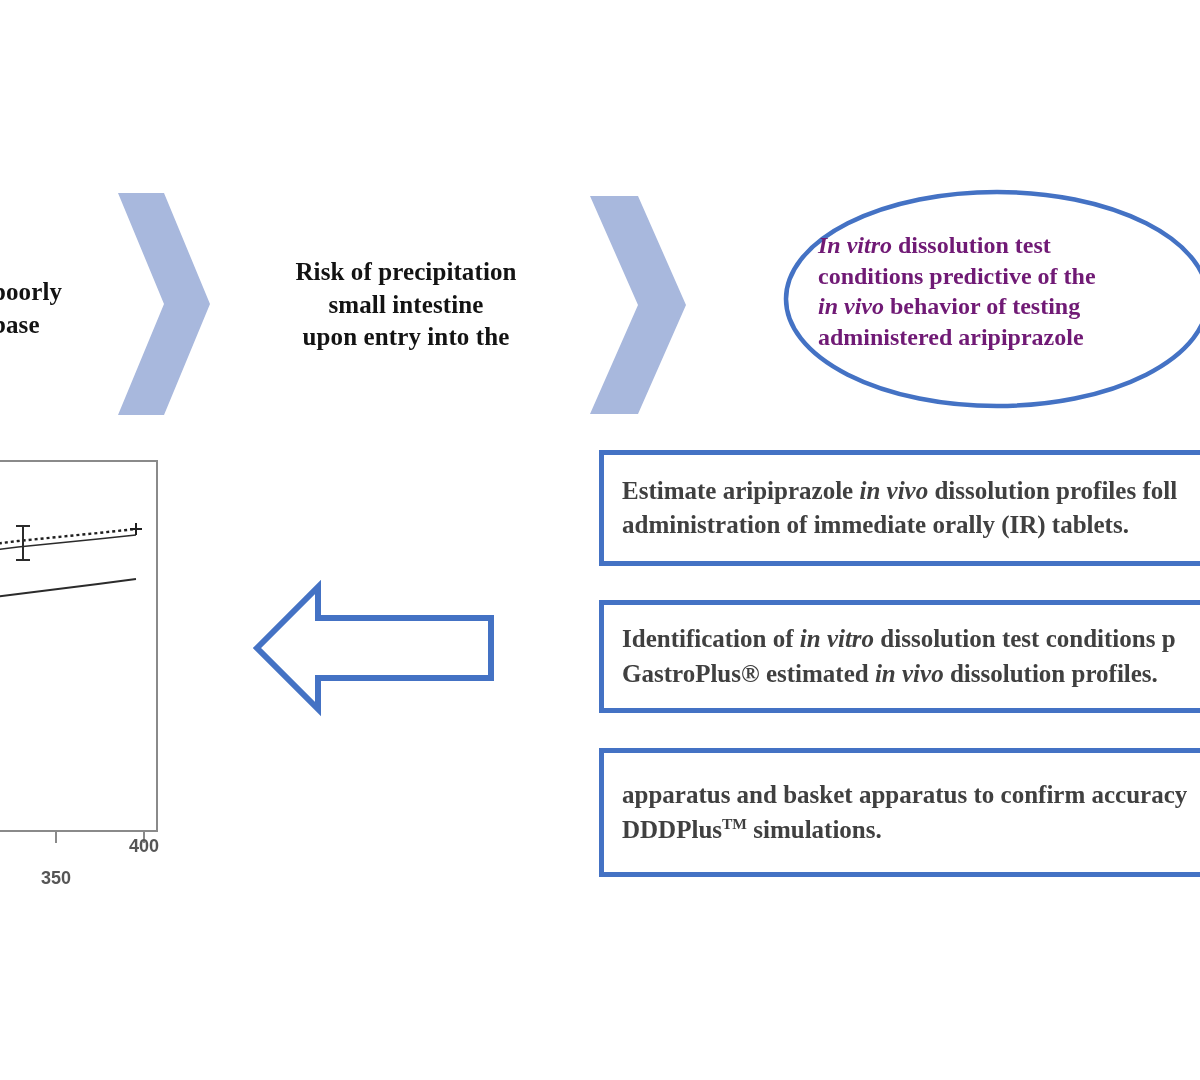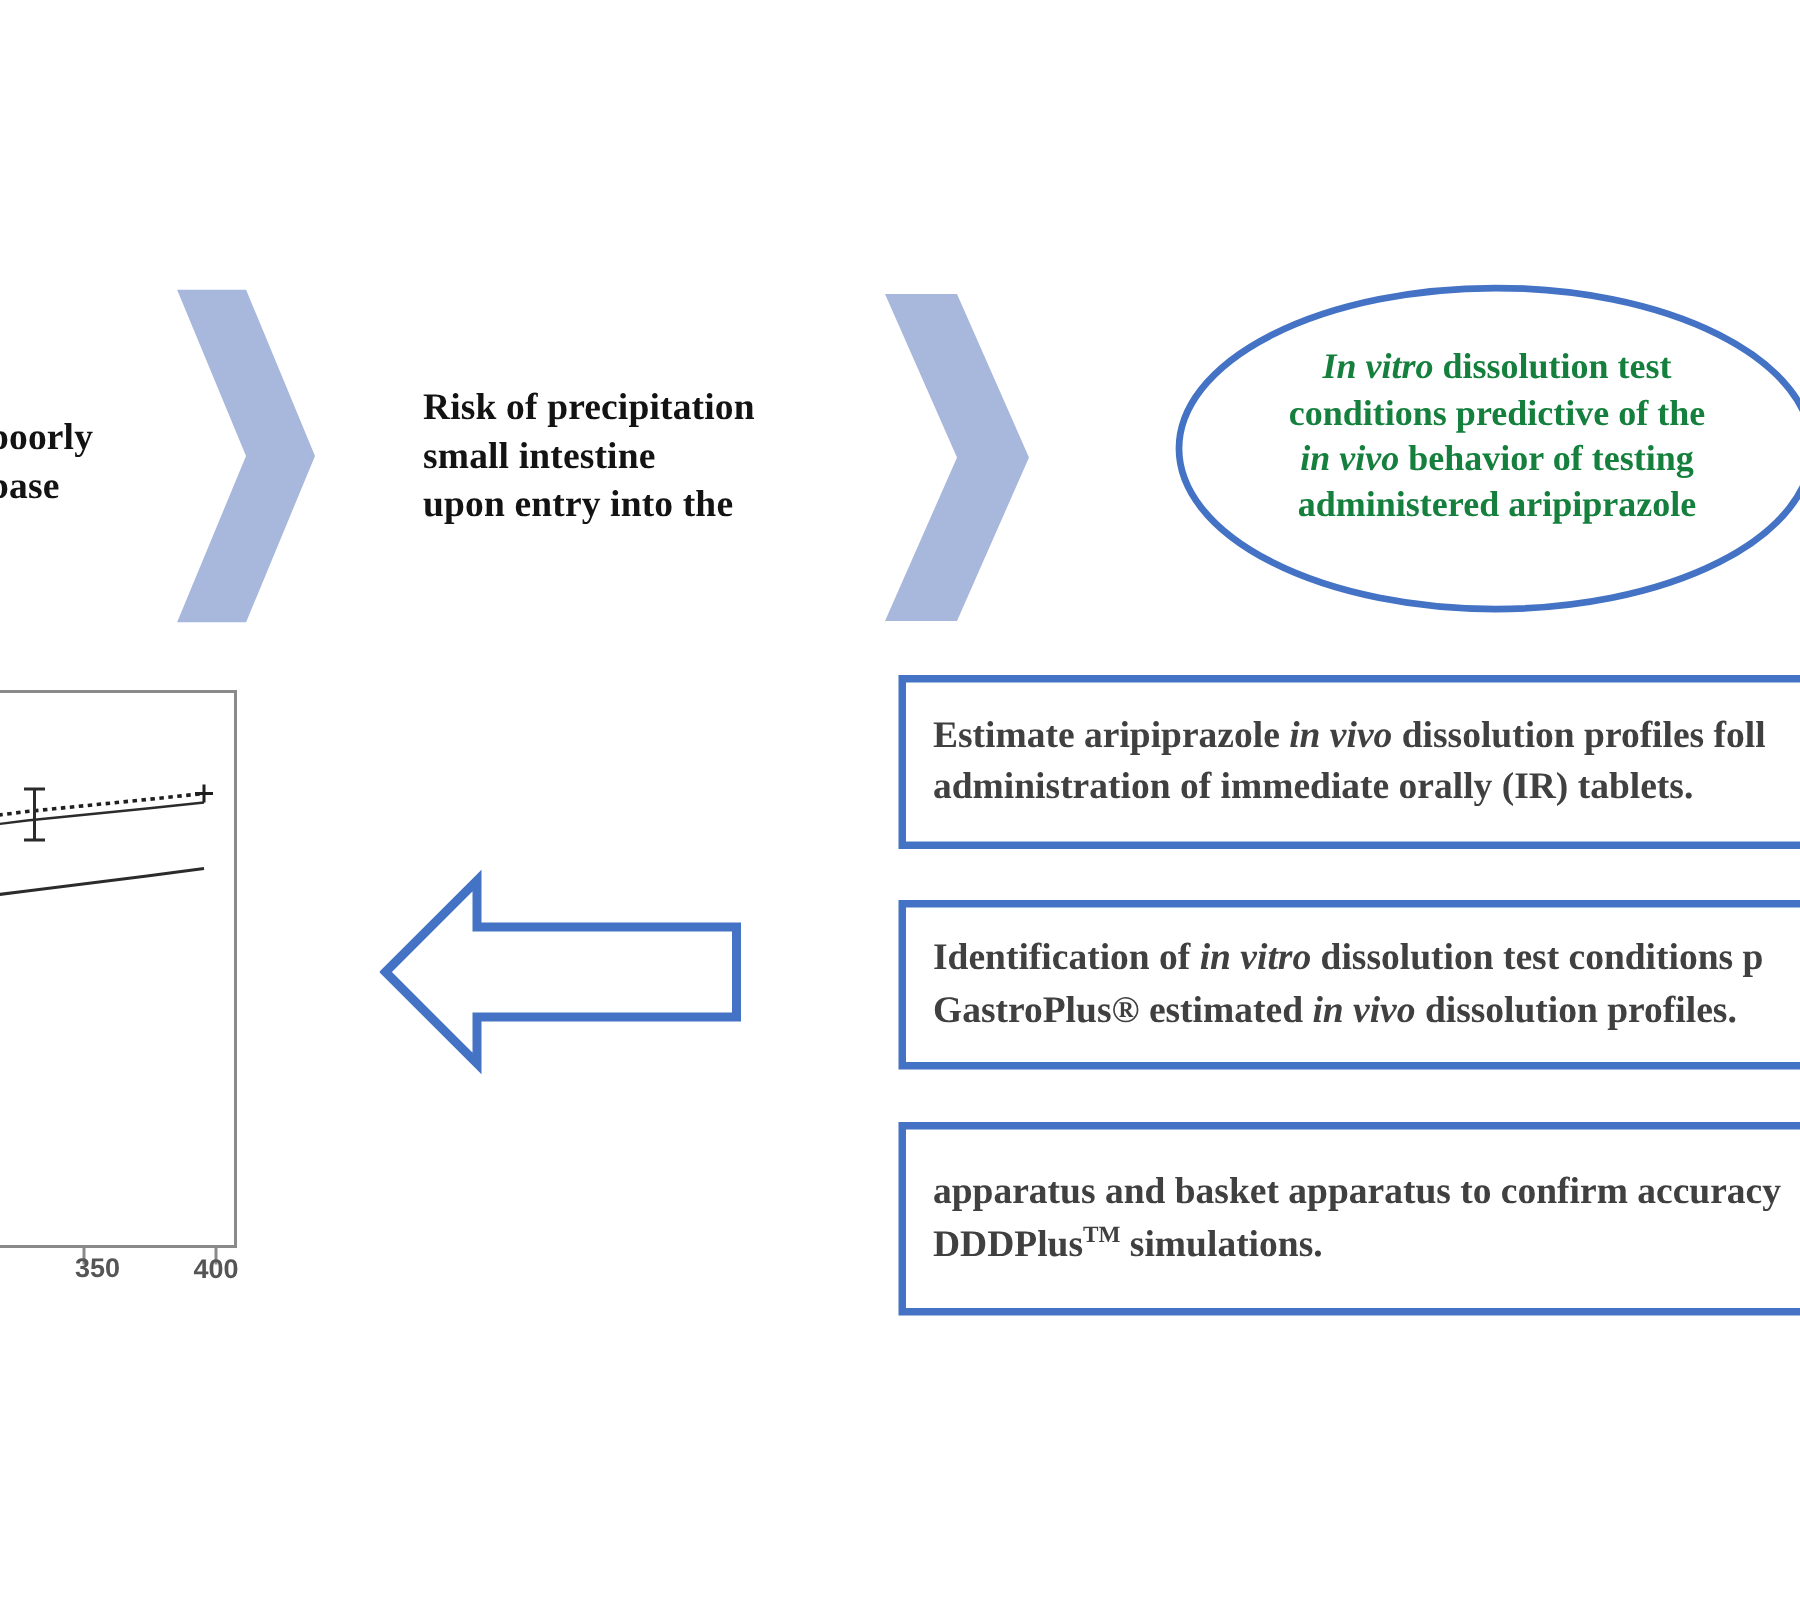--- a/index.html
+++ b/index.html
@@ -22,20 +22,21 @@
 
   
   .abs { position: absolute; }
 
   
   .flow-text {
     font-family: "Liberation Serif", "DejaVu Serif", serif;
     font-weight: 700;
     font-size: 25px;
     line-height: 1.30;
+    text-align: center;
     color: #131313;
     letter-spacing: 0.1px;
   }
   .flow-text-left {
     text-align: left;
   }
 
   
   .chevron svg { display: block; }
 
@@ -49,26 +50,25 @@
   #ellipse-group svg {
     position: absolute;
     left: 0; top: 0;
     display: block;
   }
   #ellipse-text {
     position: absolute;
     left: 36px;
     top: 42px;
     width: 360px;
-    text-align: center;
     font-family: "Liberation Serif", "DejaVu Serif", serif;
     font-weight: 700;
     font-size: 24px;
     line-height: 1.28;
-    color: #15803d;
+    color: #701a75;
   }
   .ital { font-style: italic; }
 
   
   .obj-box {
     box-sizing: border-box;
     border: 5px solid #4472c4;
     background: #ffffff;
     display: flex;
     align-items: center;
@@ -235,17 +235,17 @@
       <g stroke="#8a8a8a" stroke-width="2">
         <line x1="12" y1="380" x2="12" y2="391"></line>
         <line x1="100" y1="380" x2="100" y2="391"></line>
         <line x1="188" y1="380" x2="188" y2="391"></line>
         <line x1="276" y1="380" x2="276" y2="391"></line>
       </g>
     </svg>
 
     <div class="legend-row" style="left:-14px; top:198px;">Experimental (paddle)</div>
 
-    <div class="axis-label" style="left:164px; top:383px; width:48px;text-align:right;">350</div>
+    <div class="axis-label" style="left:164px; top:416px; width:48px;">350</div>
     <div class="axis-label" style="left:252px; top:384px; width:48px;">400</div>
   </div>
 
 </div>
 
 </body></html>

